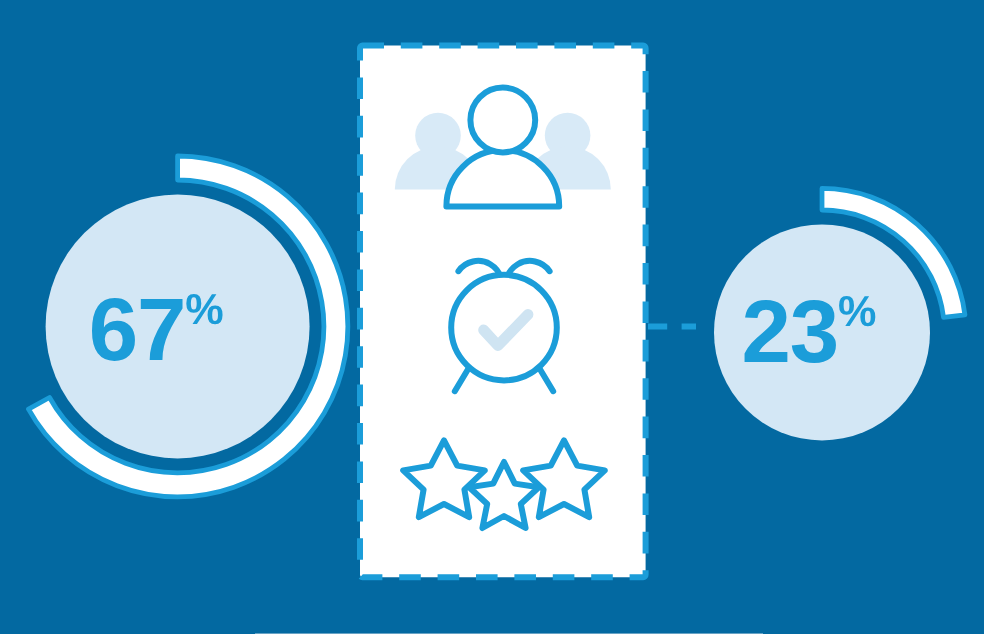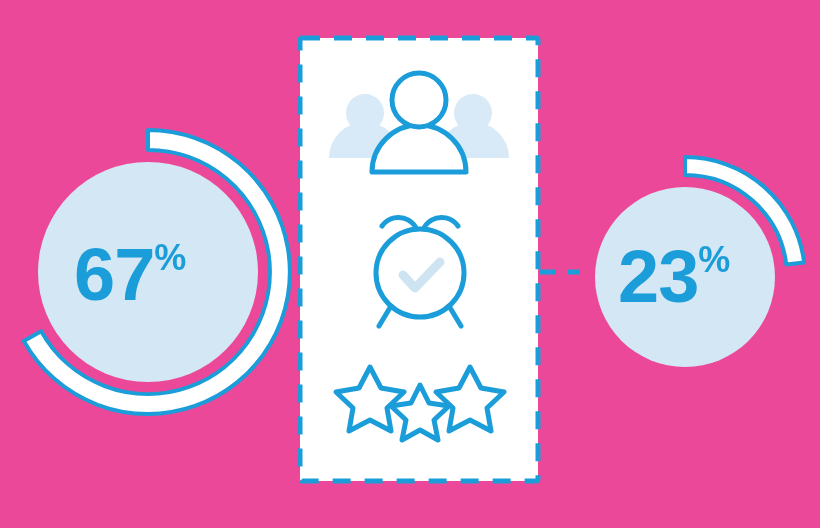--- a/index.html
+++ b/index.html
@@ -10,21 +10,21 @@
     width: 820px;
     height: 528px;
     background: #f5f5f5;
     font-family: "Liberation Sans", sans-serif;
     overflow: hidden;
   }
   #stage {
     position: relative;
     width: 820px;
     height: 528px;
-    background: #ec4899;
+    background: #0369a1;
   }
   #stage > svg {
     position: absolute;
     left: 0;
     top: 0;
   }
   .pct-text {
     font-family: "Liberation Sans", sans-serif;
     font-weight: bold;
     fill: #1b9dd9;

